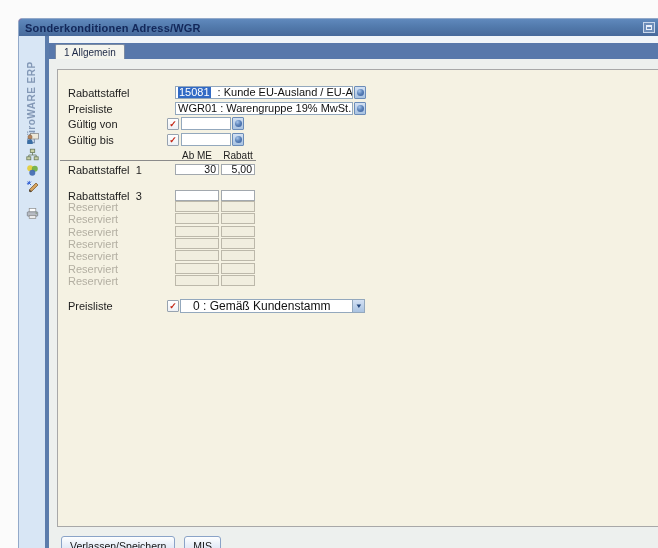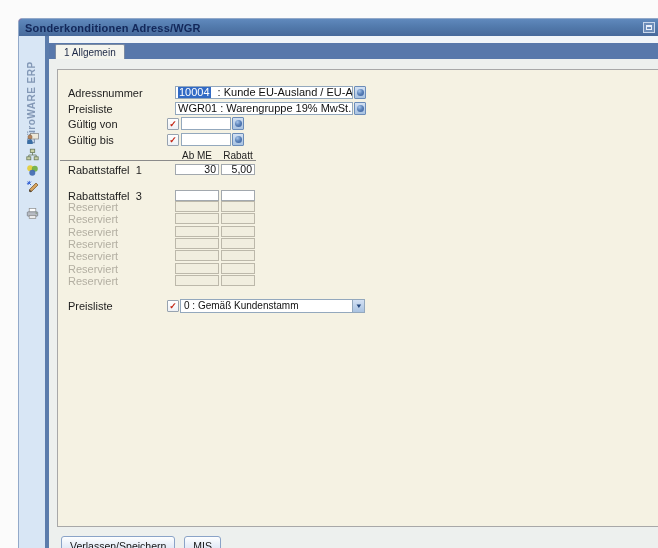--- a/index.html
+++ b/index.html
@@ -81,21 +81,21 @@
   .s5{top:156px}.s6{top:168px}.s7{top:180px}.s8{top:193px}.s9{top:205px}
   .slabel { position:absolute; left:10px; top:0; font-size:11px; color:#1d1d1d; white-space:pre; }
   .srow.disabled .slabel { color:#b3afa2; }
   .sfield { position:absolute; height:11px; background:#fff; border:1px solid #a2a8ae;
             font-size:10.5px; line-height:9px; text-align:right; padding:0 2px; color:#111; }
   .sf1 { left:117px; width:44px; } .sf2 { left:163px; width:34px; }
   .srow.disabled .sfield { background:#f1eedf; border-color:#bcb8aa; }
 
   
   .combo { display:inline-flex; width:185px; height:14px; border:1px solid #93a8bd; background:#fff; cursor:pointer; }
-  .combo-text { flex:1; font-size:10px; line-height:12px; padding:0 3px; color:#111; white-space:nowrap; overflow:hidden; }
+  .combo-text { flex:1; font-size:12px; line-height:12px; padding:0 12px; color:#111; white-space:nowrap; overflow:hidden; }
   .combo-btn { width:12px; background:linear-gradient(180deg,#d3e1f3,#a9c3e1); border-left:1px solid #93a8bd;
                display:flex; align-items:center; justify-content:center; }
   .combo-btn .arrow { font-size:6px; color:#24467c; transform:scaleX(1.3); }
 
   
   .footer { position:absolute; left:12px; top:500px; display:flex; gap:9px; }
   .wbtn { height:21px; padding:1px 8px 2px 8px; font-family:"Liberation Sans",sans-serif; font-size:10.5px; color:#151515;
           background:linear-gradient(180deg,#fdfeff,#e7eef8 45%,#d4e1f1);
           border:1px solid #8aa3c8; border-radius:3px; cursor:pointer; white-space:nowrap; }
   .u { text-decoration:underline; }
@@ -165,23 +165,23 @@
 
   <div class="content">
     <div class="topstrip"></div>
     <div class="tabbar">
       <div class="tab">1 Allgemein</div>
     </div>
 
     <div class="panel">
 
       <div class="frow" id="row-adr">
-        <span class="flabel">Adressnummer</span>
+        <span class="flabel">Rabattstaffel</span>
         <span class="fwrap fw-wide">
-          <span class="tfield wide-field"><span class="sel">10004</span><span class="rest">: Kunde EU-Ausland / EU-Auslandsstadt</span></span>
+          <span class="tfield wide-field"><span class="sel">15081</span><span class="rest">: Kunde EU-Ausland / EU-Auslandsstadt</span></span>
           <span class="lookup-btn">
               <span class="orb"></span>
             </span>
         </span>
       </div>
 
       <div class="frow" id="row-wgr">
         <span class="flabel">Preisliste</span>
         <span class="fwrap fw-wide">
           <span class="tfield wide-field">WGR01 : Warengruppe 19% MwSt. Netto</span>

